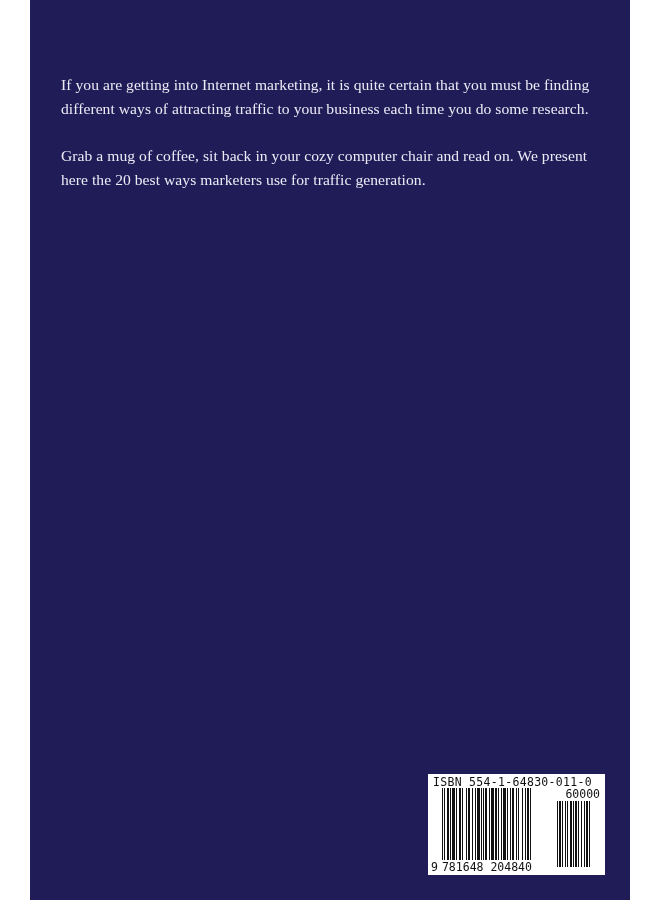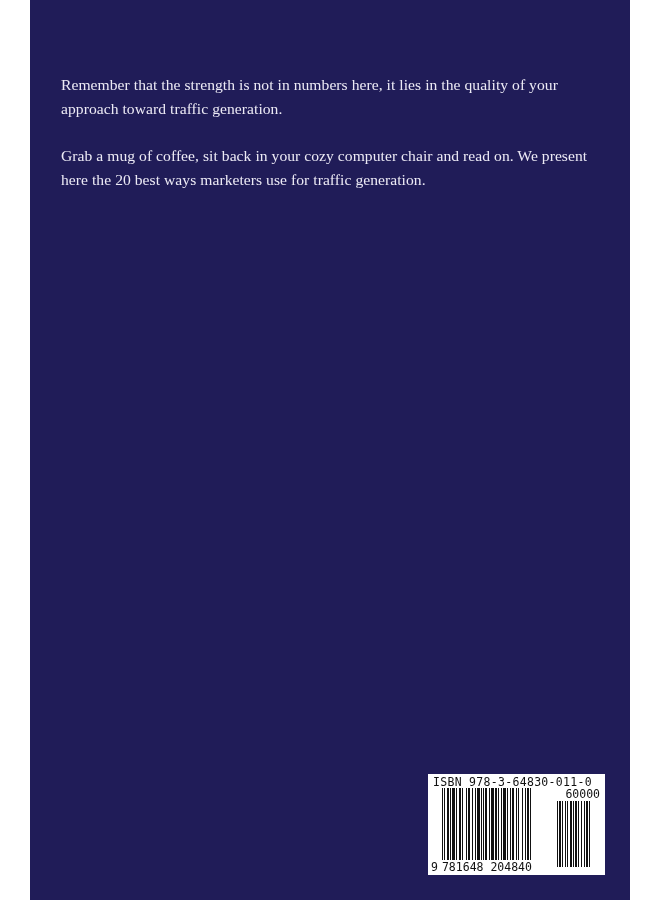--- a/index.html
+++ b/index.html
@@ -47,26 +47,26 @@
       font-family: "DejaVu Sans Mono", "Liberation Mono", monospace;
       font-size: 11.5px; color: #111; white-space: nowrap; background: #fff;
     }
     .digits .first { margin-right: 4px; }
   </style>
 </head>
 <body>
 
 <div class="cover">
   <div class="blurb">
-    <p>Remember that the strength is not in numbers here, it lies in the quality of your approach toward traffic generation.</p>
+    <p>If you are getting into Internet marketing, it is quite certain that you must be finding different ways of attracting traffic to your business each time you do some research.</p>
     <p>Grab a mug of coffee, sit back in your cozy computer chair and read on. We present here the 20 best ways marketers use for traffic generation.</p>
   </div>
 
   <div class="barcode-box">
-    <div class="isbn-line">ISBN 978-3-64830-011-0</div>
+    <div class="isbn-line">ISBN 554-1-64830-011-0</div>
     <div class="price-code">60000</div>
     <div class="bars-main">
         <div class="bar" style="width: 1px; background: rgb(17, 17, 17);"></div>
         <div class="bar" style="width: 1px; background: transparent;"></div>
         <div class="bar" style="width: 1px; background: rgb(17, 17, 17);"></div>
         <div class="bar" style="width: 2px; background: transparent;"></div>
         <div class="bar" style="width: 2px; background: rgb(17, 17, 17);"></div>
         <div class="bar" style="width: 1px; background: transparent;"></div>
         <div class="bar" style="width: 1px; background: rgb(17, 17, 17);"></div>
         <div class="bar" style="width: 1px; background: transparent;"></div>

